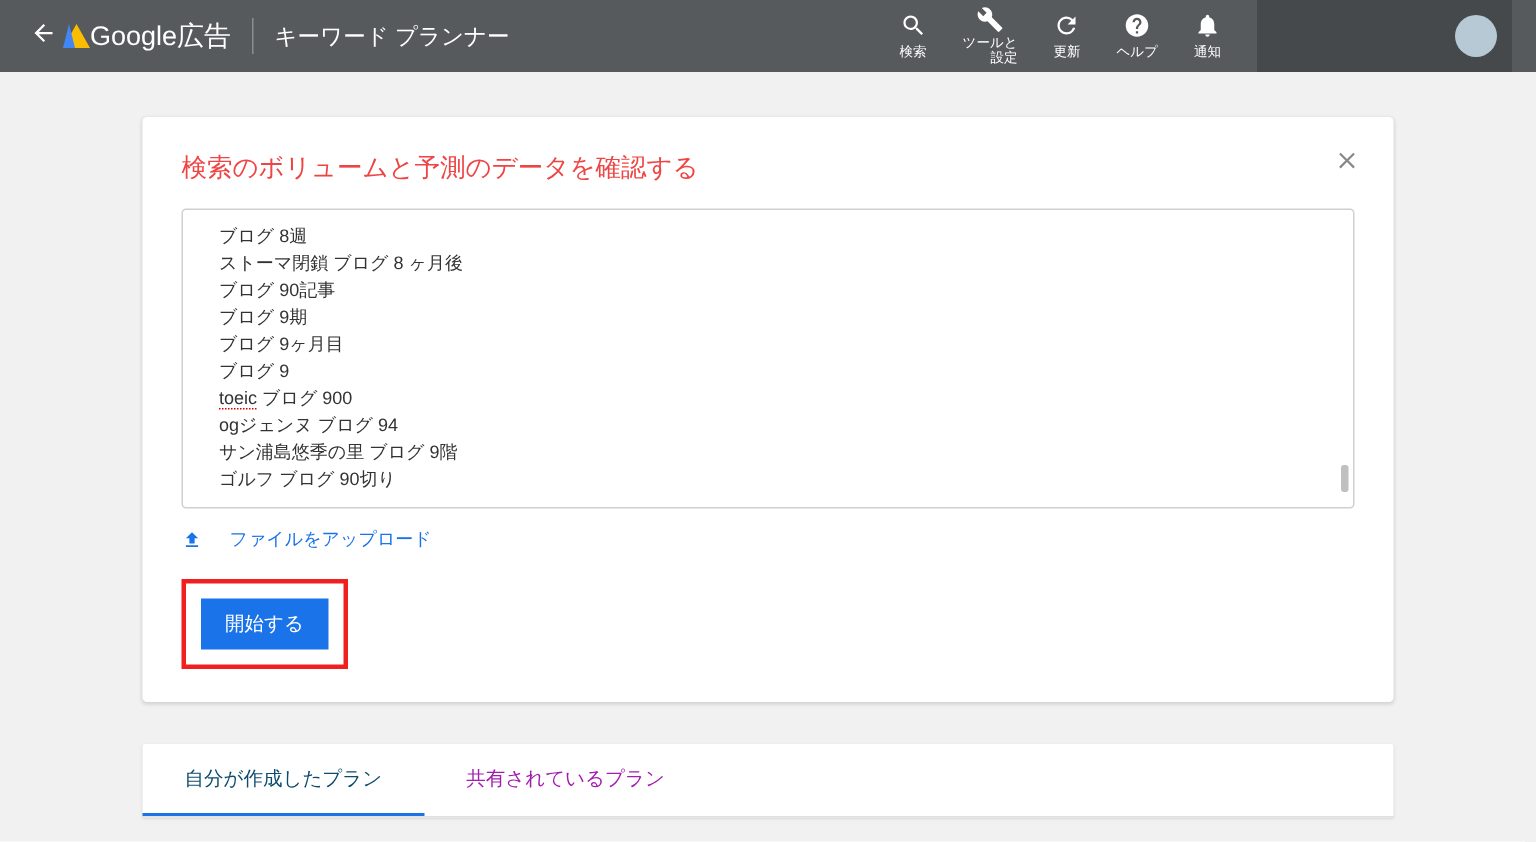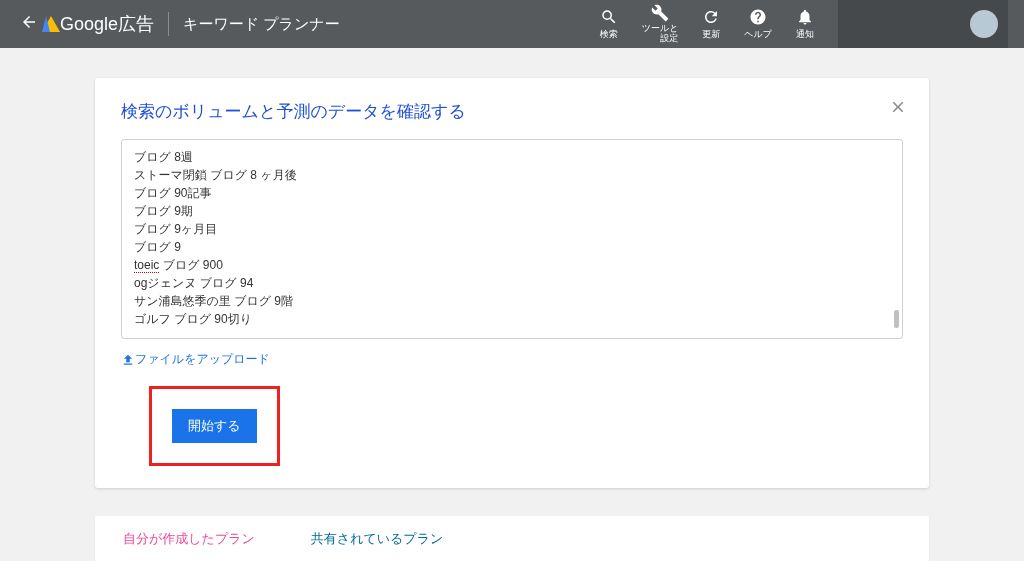--- a/index.html
+++ b/index.html
@@ -107,37 +107,37 @@
     }
     .card {
       background: #fff;
       border-radius: 3px;
       box-shadow: 0 1px 3px rgba(0,0,0,0.15);
       padding: 22px 26px 22px 26px;
       position: relative;
     }
     .card-title {
       font-size: 17px;
-      color: #1d4ed8;
+      color: #ef4444;
       font-weight: 400;
       margin-bottom: 16px;
     }
     .close-btn {
       position: absolute;
       top: 20px;
       right: 22px;
       cursor: pointer;
       color: #888;
       font-size: 20px;
       line-height: 1;
     }
     .keyword-box {
       border: 1px solid #d0d0d0;
       border-radius: 3px;
-      padding: 8px 12px;
+      padding: 8px 24px;
       min-height: 200px;
       font-size: 12px;
       line-height: 1.5;
       color: #333;
       position: relative;
     }
     .keyword-list {
       white-space: pre-line;
     }
     .scrollbar-hint {
@@ -145,37 +145,36 @@
       right: 3px;
       bottom: 10px;
       width: 5px;
       height: 18px;
       background: #c0c0c0;
       border-radius: 2px;
     }
     .upload-link {
       display: flex;
       align-items: center;
-      gap: 0;
+      gap: 18px;
       color: #1a73e8;
       font-size: 12px;
       margin-top: 12px;
       cursor: pointer;
     }
     .upload-link svg {
       width: 14px;
       height: 14px;
       fill: #1a73e8;
     }
     .start-button-wrap {
       display: inline-block;
       border: 3px solid #f02020;
       margin-top: 18px;
-      padding: 20px;
-      margin-left: 28px;
+      padding: 10px;
     }
     .start-button {
       background: #1a73e8;
       color: #fff;
       font-size: 13px;
       border: none;
       padding: 8px 16px;
       cursor: pointer;
     }
     .plans-section {
@@ -184,26 +183,26 @@
       border-radius: 2px;
       box-shadow: 0 1px 2px rgba(0,0,0,0.1);
     }
     .tabs {
       display: flex;
       border-bottom: 1px solid #e0e0e0;
     }
     .tab {
       padding: 14px 28px;
       font-size: 13px;
-      color: #0369a1;
+      color: #a21caf;
       cursor: pointer;
       border-bottom: 2px solid transparent;
     }
     .tab.active {
-      color: #ec4899;
+      color: #0c4a6e;
       border-bottom-color: #1a73e8;
     }
     .red-underline { border-bottom: 1px dotted #d00; }
   </style>
 </head>
 <body>
 
 <div class="header">
   <div class="header-left">
     <div class="back-arrow">

